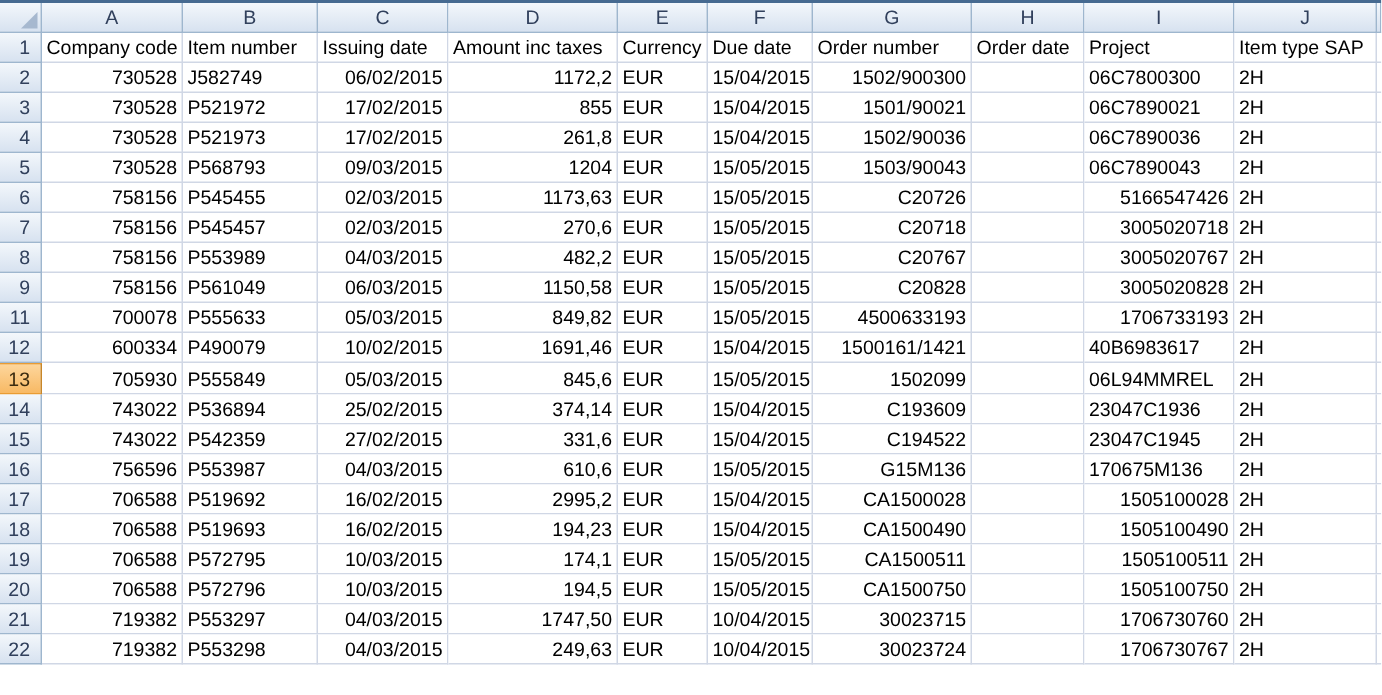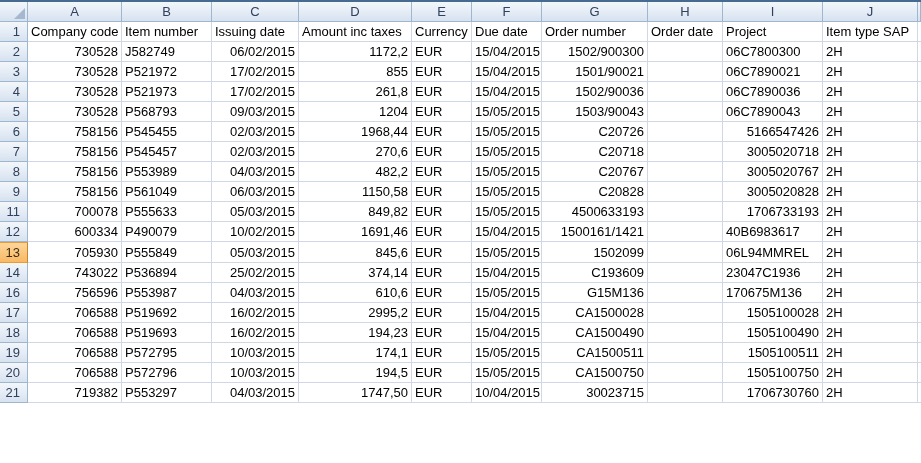--- a/index.html
+++ b/index.html
@@ -161,21 +161,21 @@
           <td class="data l"></td>
           <td class="data l">06C7890043</td>
           <td class="data l">2H</td>
           <td class="sliver"></td>
         </tr>
         <tr>
           <th class="rowhdr">6</th>
           <td class="data r">758156</td>
           <td class="data l">P545455</td>
           <td class="data r">02/03/2015</td>
-          <td class="data r">1968,44</td>
+          <td class="data r">1173,63</td>
           <td class="data l">EUR</td>
           <td class="data r">15/05/2015</td>
           <td class="data r">C20726</td>
           <td class="data l"></td>
           <td class="data r">5166547426</td>
           <td class="data l">2H</td>
           <td class="sliver"></td>
         </tr>
         <tr>
           <th class="rowhdr">7</th>
@@ -269,20 +269,34 @@
           <td class="data r">374,14</td>
           <td class="data l">EUR</td>
           <td class="data r">15/04/2015</td>
           <td class="data r">C193609</td>
           <td class="data l"></td>
           <td class="data l">23047C1936</td>
           <td class="data l">2H</td>
           <td class="sliver"></td>
         </tr>
         <tr>
+          <th class="rowhdr">15</th>
+          <td class="data r">743022</td>
+          <td class="data l">P542359</td>
+          <td class="data r">27/02/2015</td>
+          <td class="data r">331,6</td>
+          <td class="data l">EUR</td>
+          <td class="data r">15/04/2015</td>
+          <td class="data r">C194522</td>
+          <td class="data l"></td>
+          <td class="data l">23047C1945</td>
+          <td class="data l">2H</td>
+          <td class="sliver"></td>
+        </tr>
+        <tr>
           <th class="rowhdr">16</th>
           <td class="data r">756596</td>
           <td class="data l">P553987</td>
           <td class="data r">04/03/2015</td>
           <td class="data r">610,6</td>
           <td class="data l">EUR</td>
           <td class="data r">15/05/2015</td>
           <td class="data r">G15M136</td>
           <td class="data l"></td>
           <td class="data l">170675M136</td>
@@ -352,15 +366,29 @@
           <td class="data r">04/03/2015</td>
           <td class="data r">1747,50</td>
           <td class="data l">EUR</td>
           <td class="data r">10/04/2015</td>
           <td class="data r">30023715</td>
           <td class="data l"></td>
           <td class="data r">1706730760</td>
           <td class="data l">2H</td>
           <td class="sliver"></td>
         </tr>
+        <tr>
+          <th class="rowhdr">22</th>
+          <td class="data r">719382</td>
+          <td class="data l">P553298</td>
+          <td class="data r">04/03/2015</td>
+          <td class="data r">249,63</td>
+          <td class="data l">EUR</td>
+          <td class="data r">10/04/2015</td>
+          <td class="data r">30023724</td>
+          <td class="data l"></td>
+          <td class="data r">1706730767</td>
+          <td class="data l">2H</td>
+          <td class="sliver"></td>
+        </tr>
       </tbody>
   </table>
 </div>
 
 </body></html>

